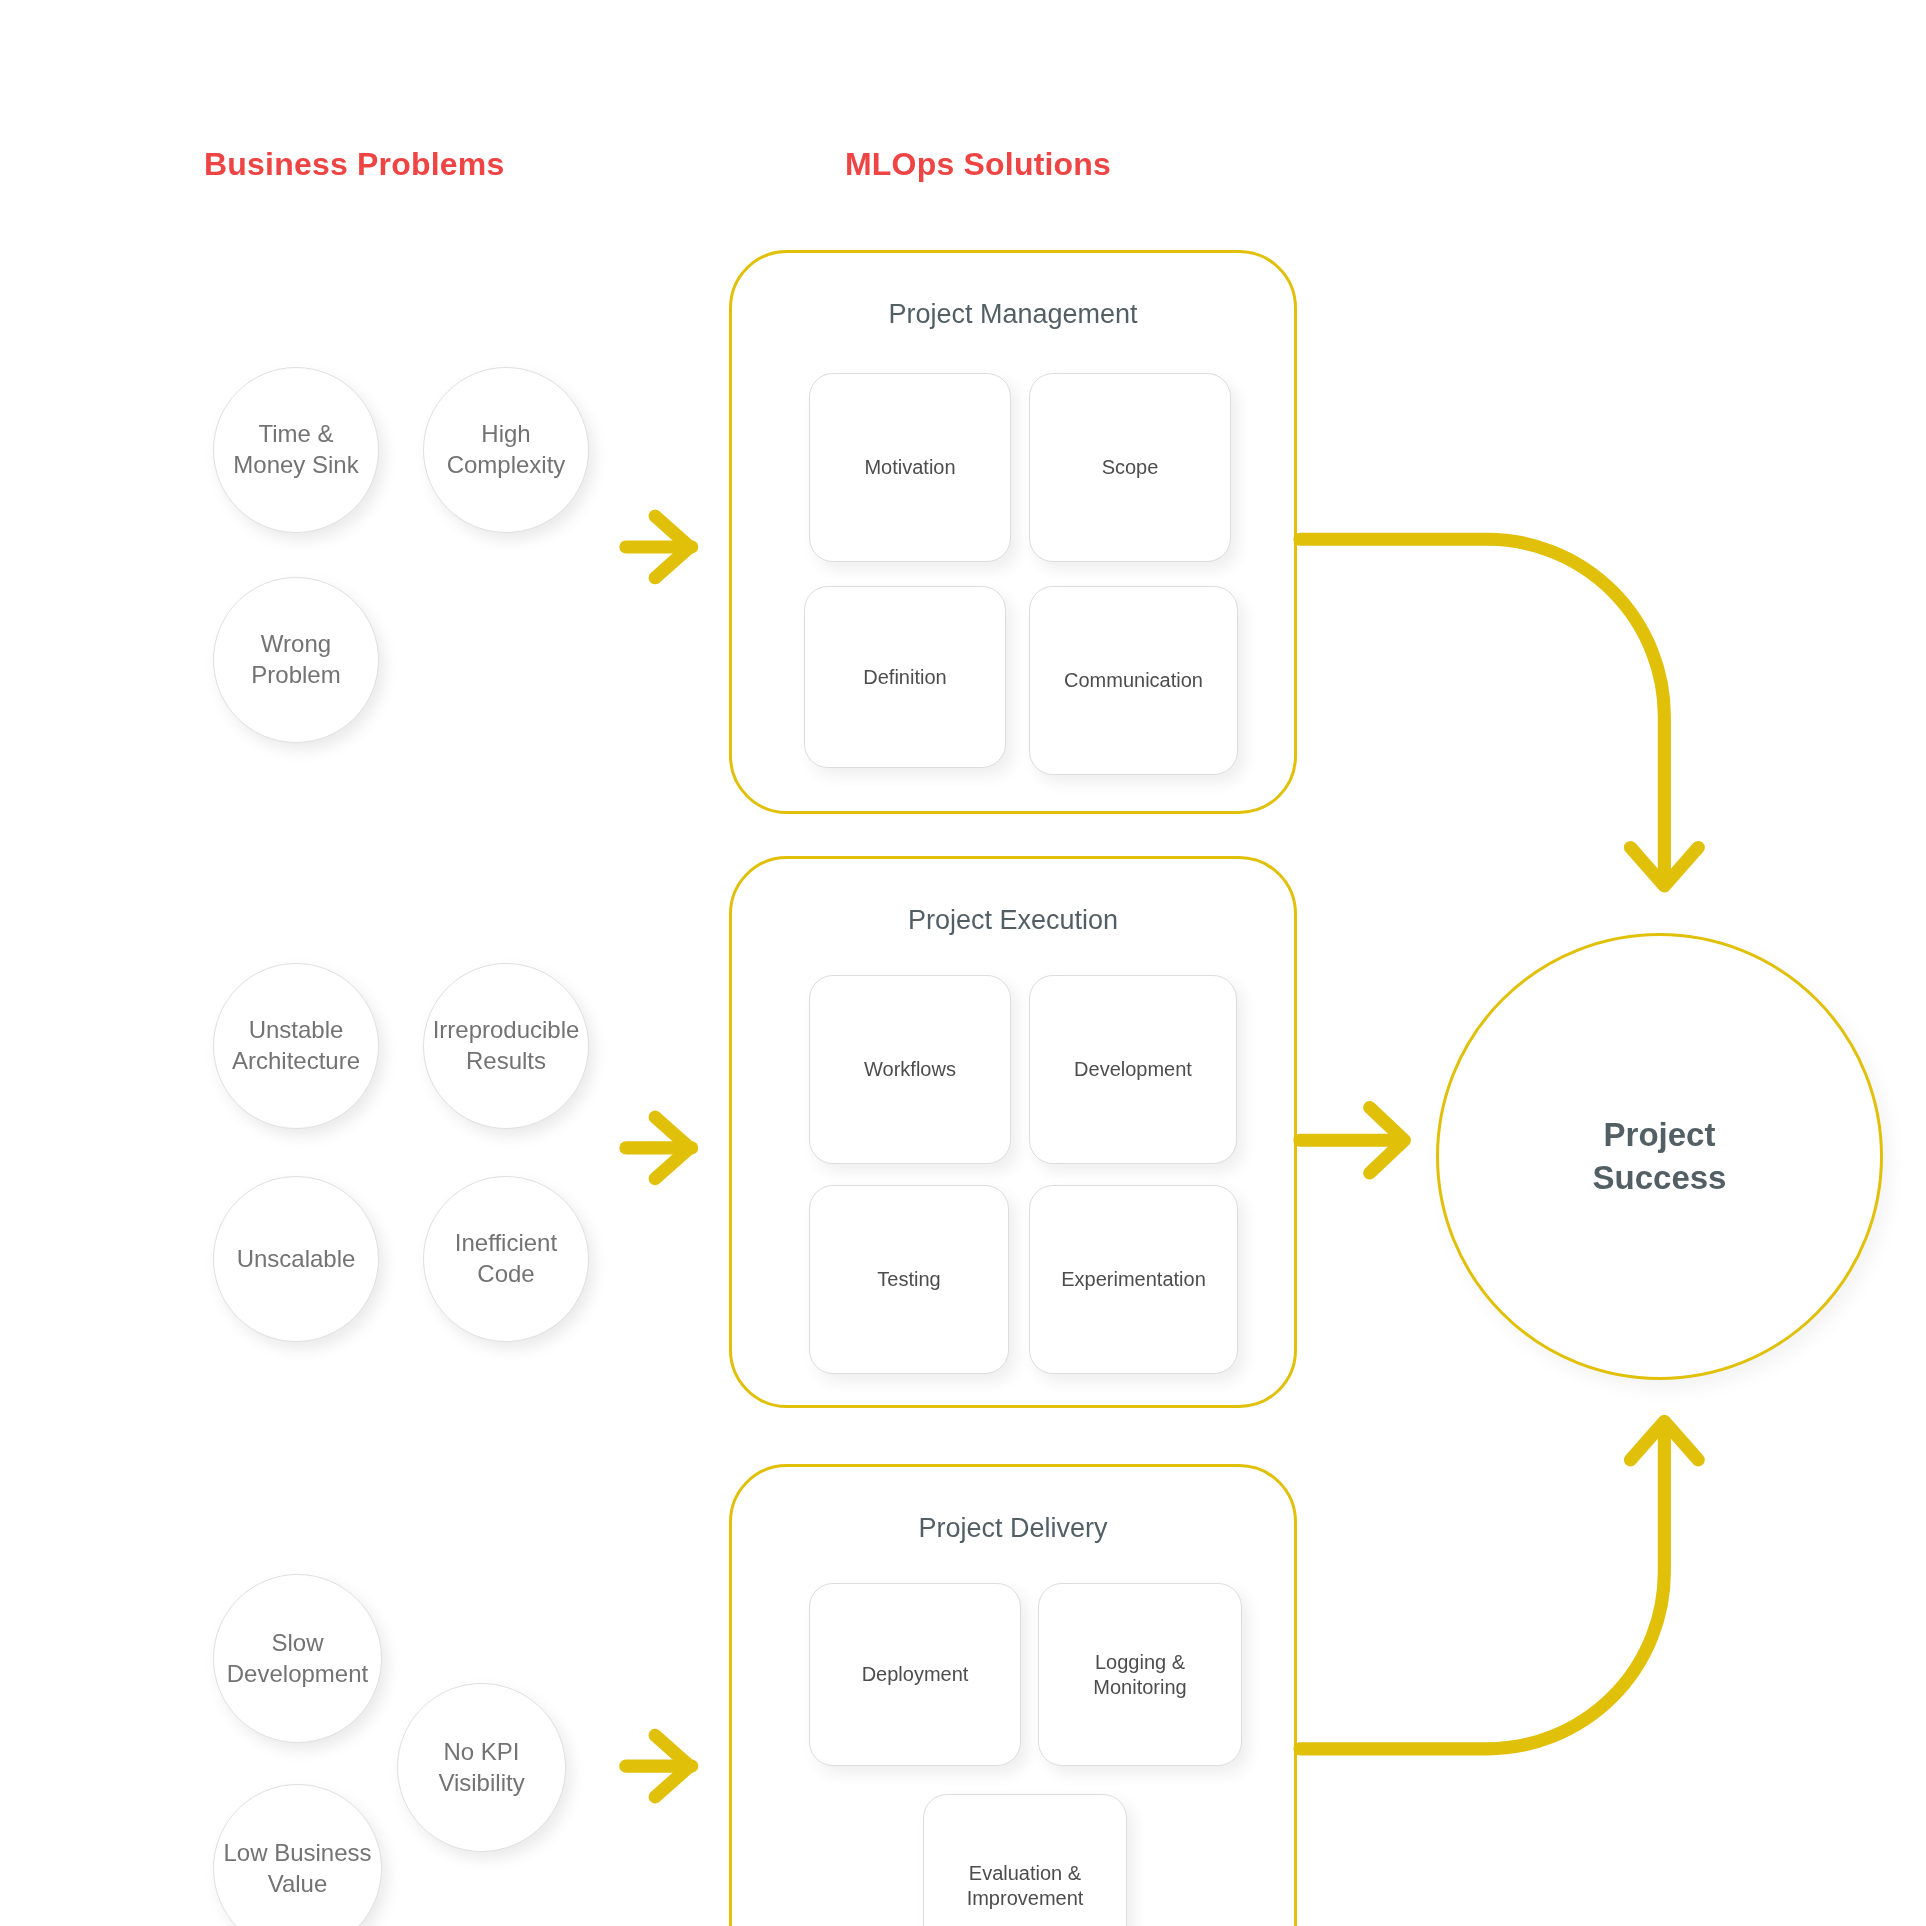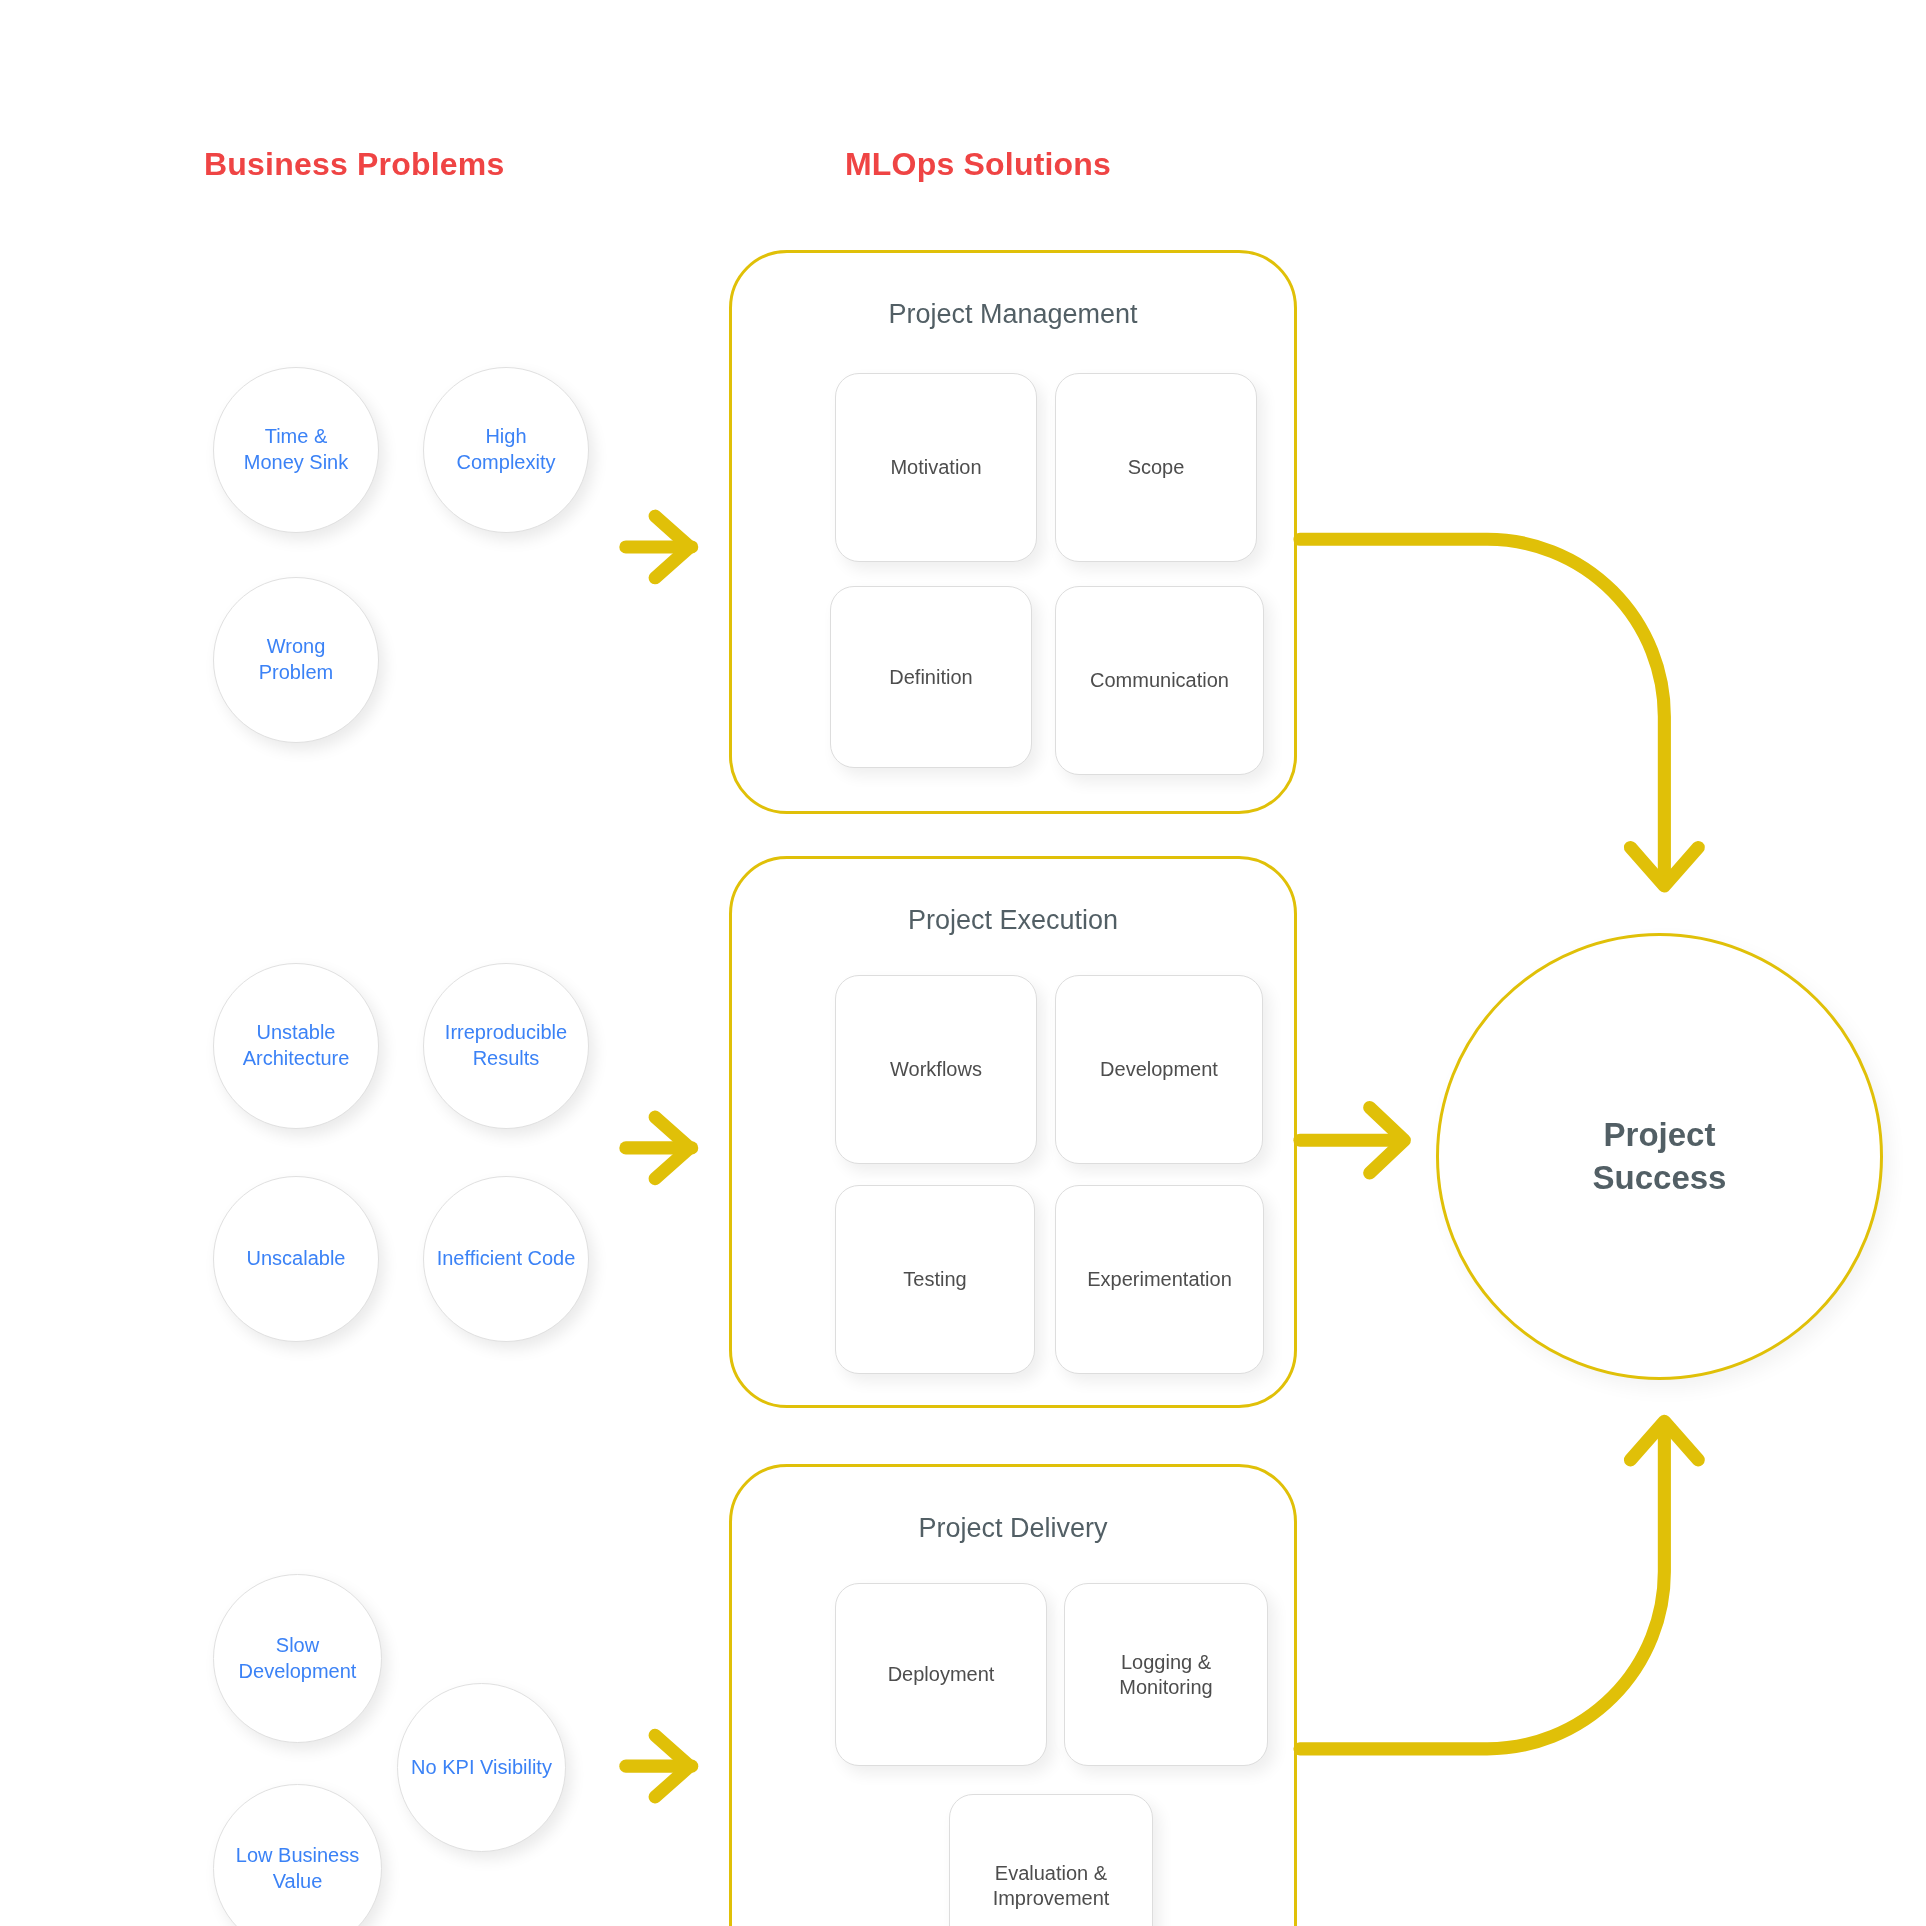--- a/index.html
+++ b/index.html
@@ -33,22 +33,22 @@
     border-radius:50%;
     background:#ffffff;
     border:1.2px solid #e0e0e0;
     box-shadow:
       5.4px 7px 15.4px rgba(0,0,0,0.085),
       -2.3px -2.3px 10px rgba(255,255,255,0.9);
     display:flex;
     align-items:center;
     justify-content:center;
     text-align:center;
-    color:#3b82f6;
-    font-size:20px;
+    color:#737373;
+    font-size:24px;
     line-height:1.28;
     padding:0 8.5px;
   }
 
   
   .group-box{
     position:absolute;
     border:3.5px solid #e0c008;
     border-radius:58px;
     background:transparent;
@@ -72,21 +72,20 @@
       6.2px 7.7px 15.4px rgba(0,0,0,0.065),
       -3.1px -3.1px 10px rgba(255,255,255,0.9);
     display:flex;
     align-items:center;
     justify-content:center;
     text-align:center;
     color:#4d4d4d;
     font-size:20px;
     line-height:1.25;
     padding:0 4.6px;
-    margin-left:26px;
   }
 
   
   #project-success{
     position:absolute;
     left:1436px; top:933px;
     width:447px; height:447px;
     border-radius:50%;
     border:3.5px solid #e0c008;
     background:#ffffff;

